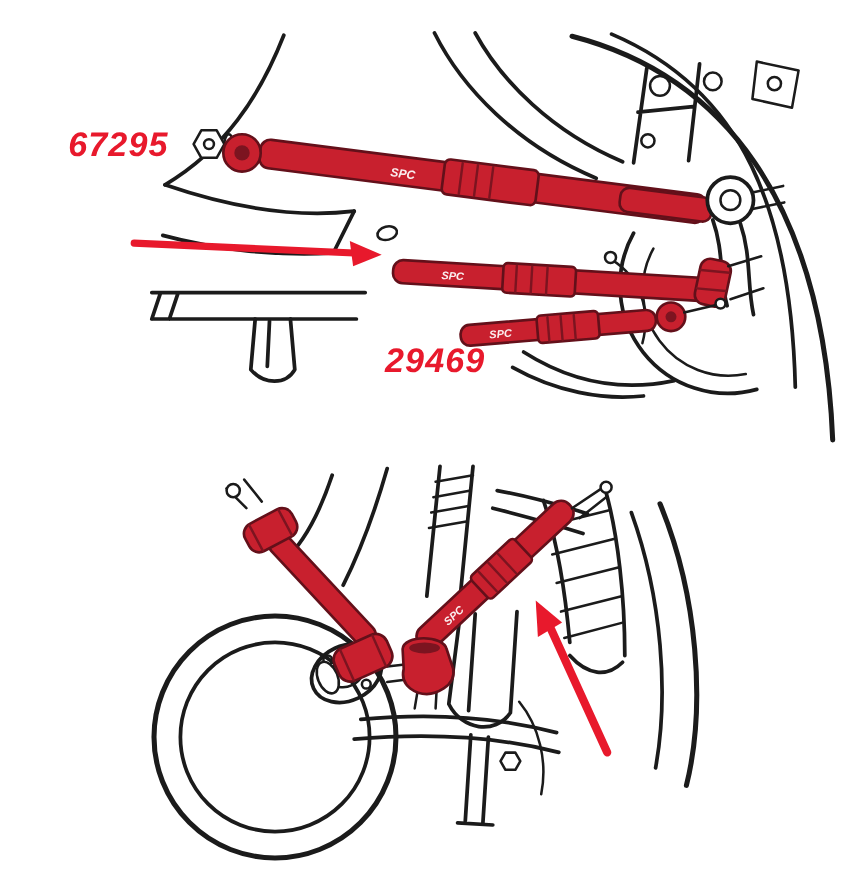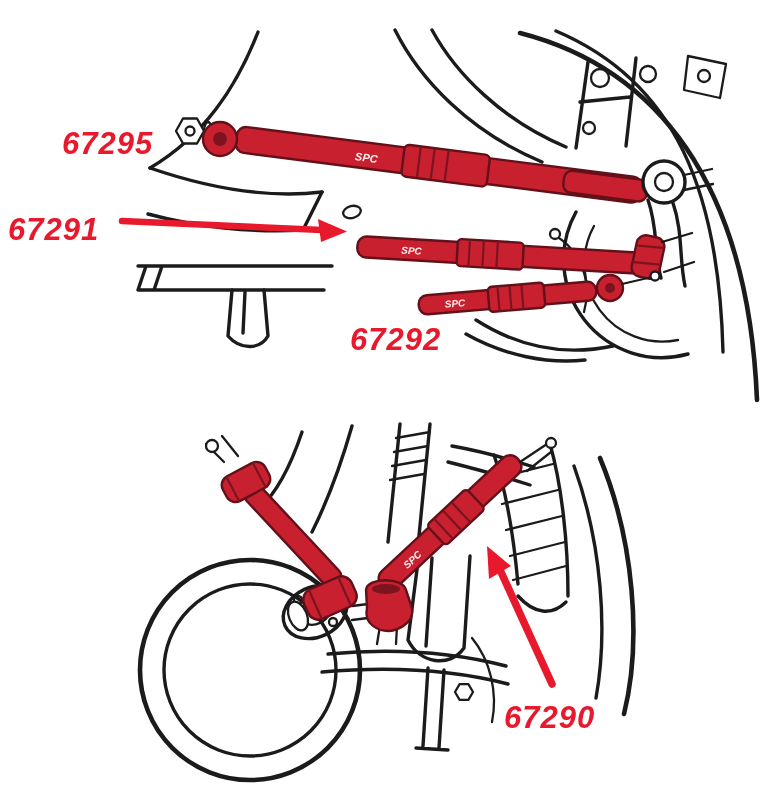--- a/index.html
+++ b/index.html
@@ -5,21 +5,20 @@
   html,body{margin:0;padding:0;background:#ffffff;}
   .canvas{
     position:relative;width:777px;height:800px;background:#ffffff;overflow:hidden;
     font-family:"Liberation Sans",sans-serif;
   }
   .canvas svg{position:absolute;left:0;top:0;}
   .part-label{
     position:absolute;color:#e8192c;font-style:italic;font-weight:700;
     font-size:31px;letter-spacing:1px;white-space:nowrap;
     font-family:"Liberation Sans",sans-serif;
-    margin-top:12px;
   }
   
   .ln  {fill:none;stroke:#1b1b1b;stroke-width:3.4;stroke-linecap:round;stroke-linejoin:round;}
   .ln2 {fill:none;stroke:#1b1b1b;stroke-width:2.3;stroke-linecap:round;stroke-linejoin:round;}
   .ln4 {fill:none;stroke:#1b1b1b;stroke-width:4.6;stroke-linecap:round;stroke-linejoin:round;}
   .wfill{fill:#ffffff;}
   .red {fill:#c8202e;stroke:#63101a;stroke-width:2.4;stroke-linejoin:round;}
   .redline{stroke:#7c1420;stroke-width:2.2;fill:none;stroke-linecap:round;}
   .reddark{fill:#7c1420;stroke:none;}
   .logo{font-family:"Liberation Sans",sans-serif;font-style:italic;font-weight:700;
@@ -165,19 +164,17 @@
       <polygon class="arrowfill" points="347,231.5 318,219 321,242"></polygon>
     </g>
     <g>
       <path class="arrowline2" d="M 552,684 L 501,572"></path>
       <polygon class="arrowfill" points="487,546 511,566 489,579"></polygon>
     </g>
   </svg>
 
   <div class="part-label" style="left:62px;top:114px">67295</div>
 
-  <div class="part-label" style="left:8px;top:200px">67291</div>
 
-  <div class="part-label" style="left:350px;top:310px">67292</div>
+  <div class="part-label" style="left:350px;top:310px">29469</div>
 
 
-  <div class="part-label" style="left:504px;top:688px">67290</div>
 </div>
 
 </body></html>

